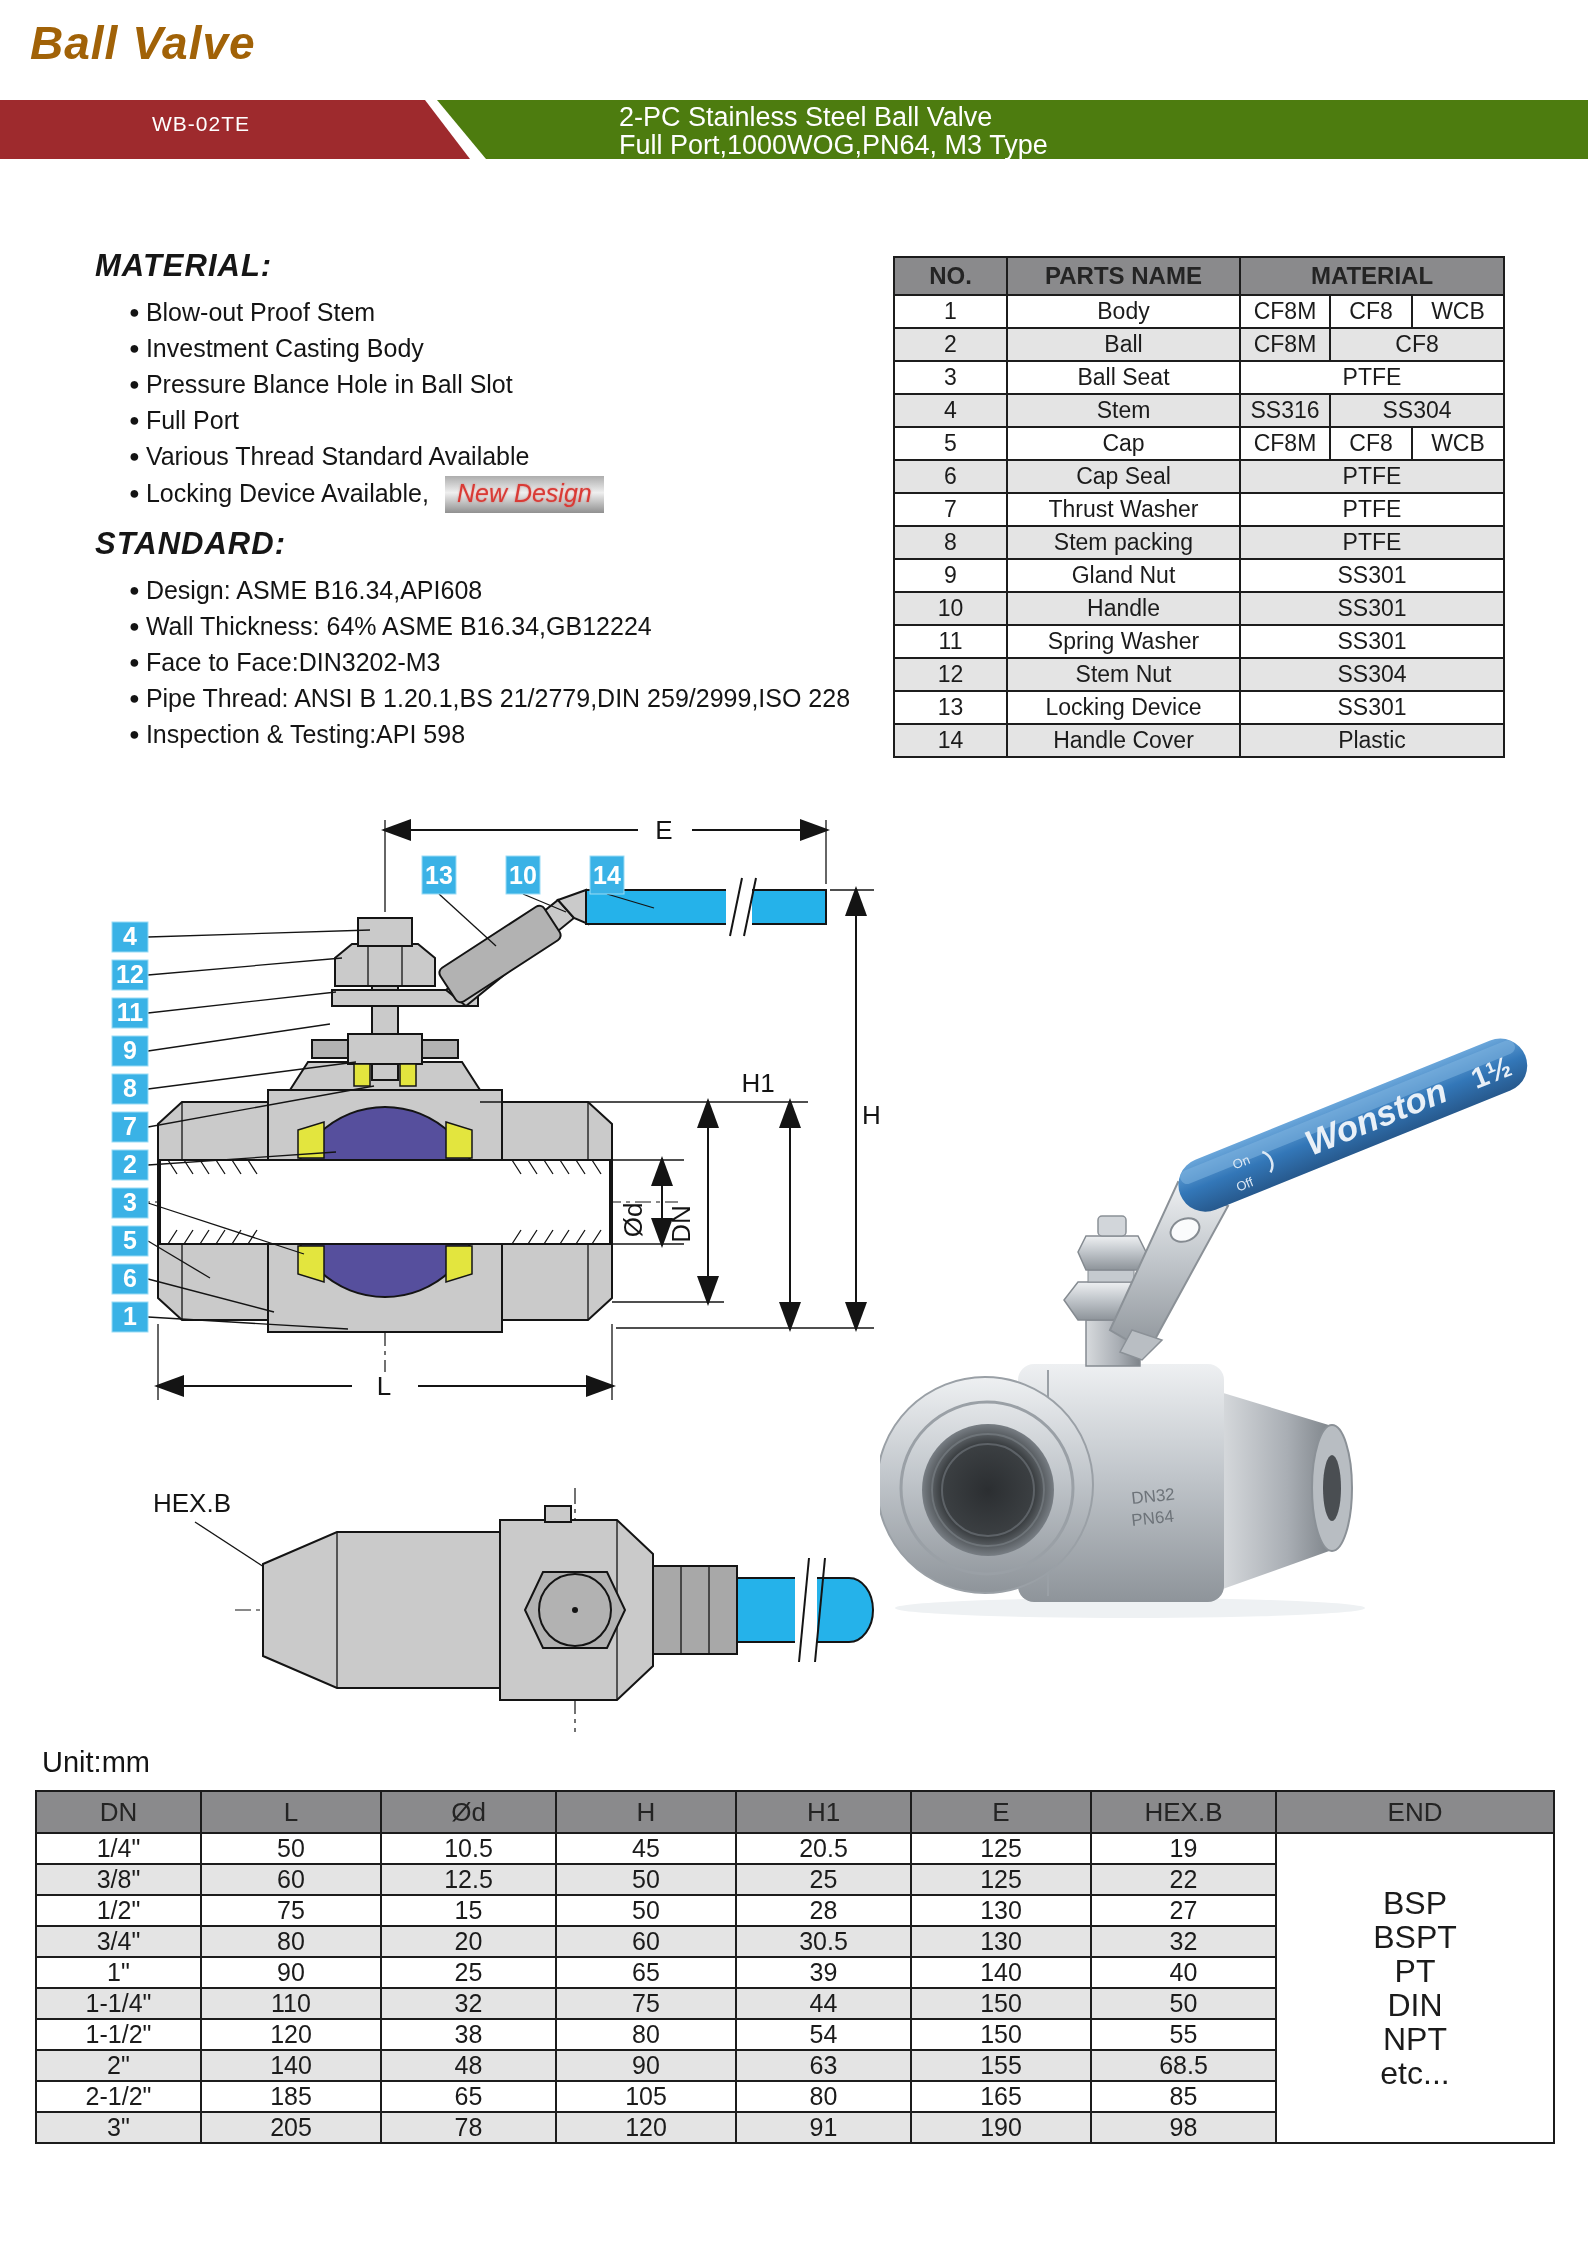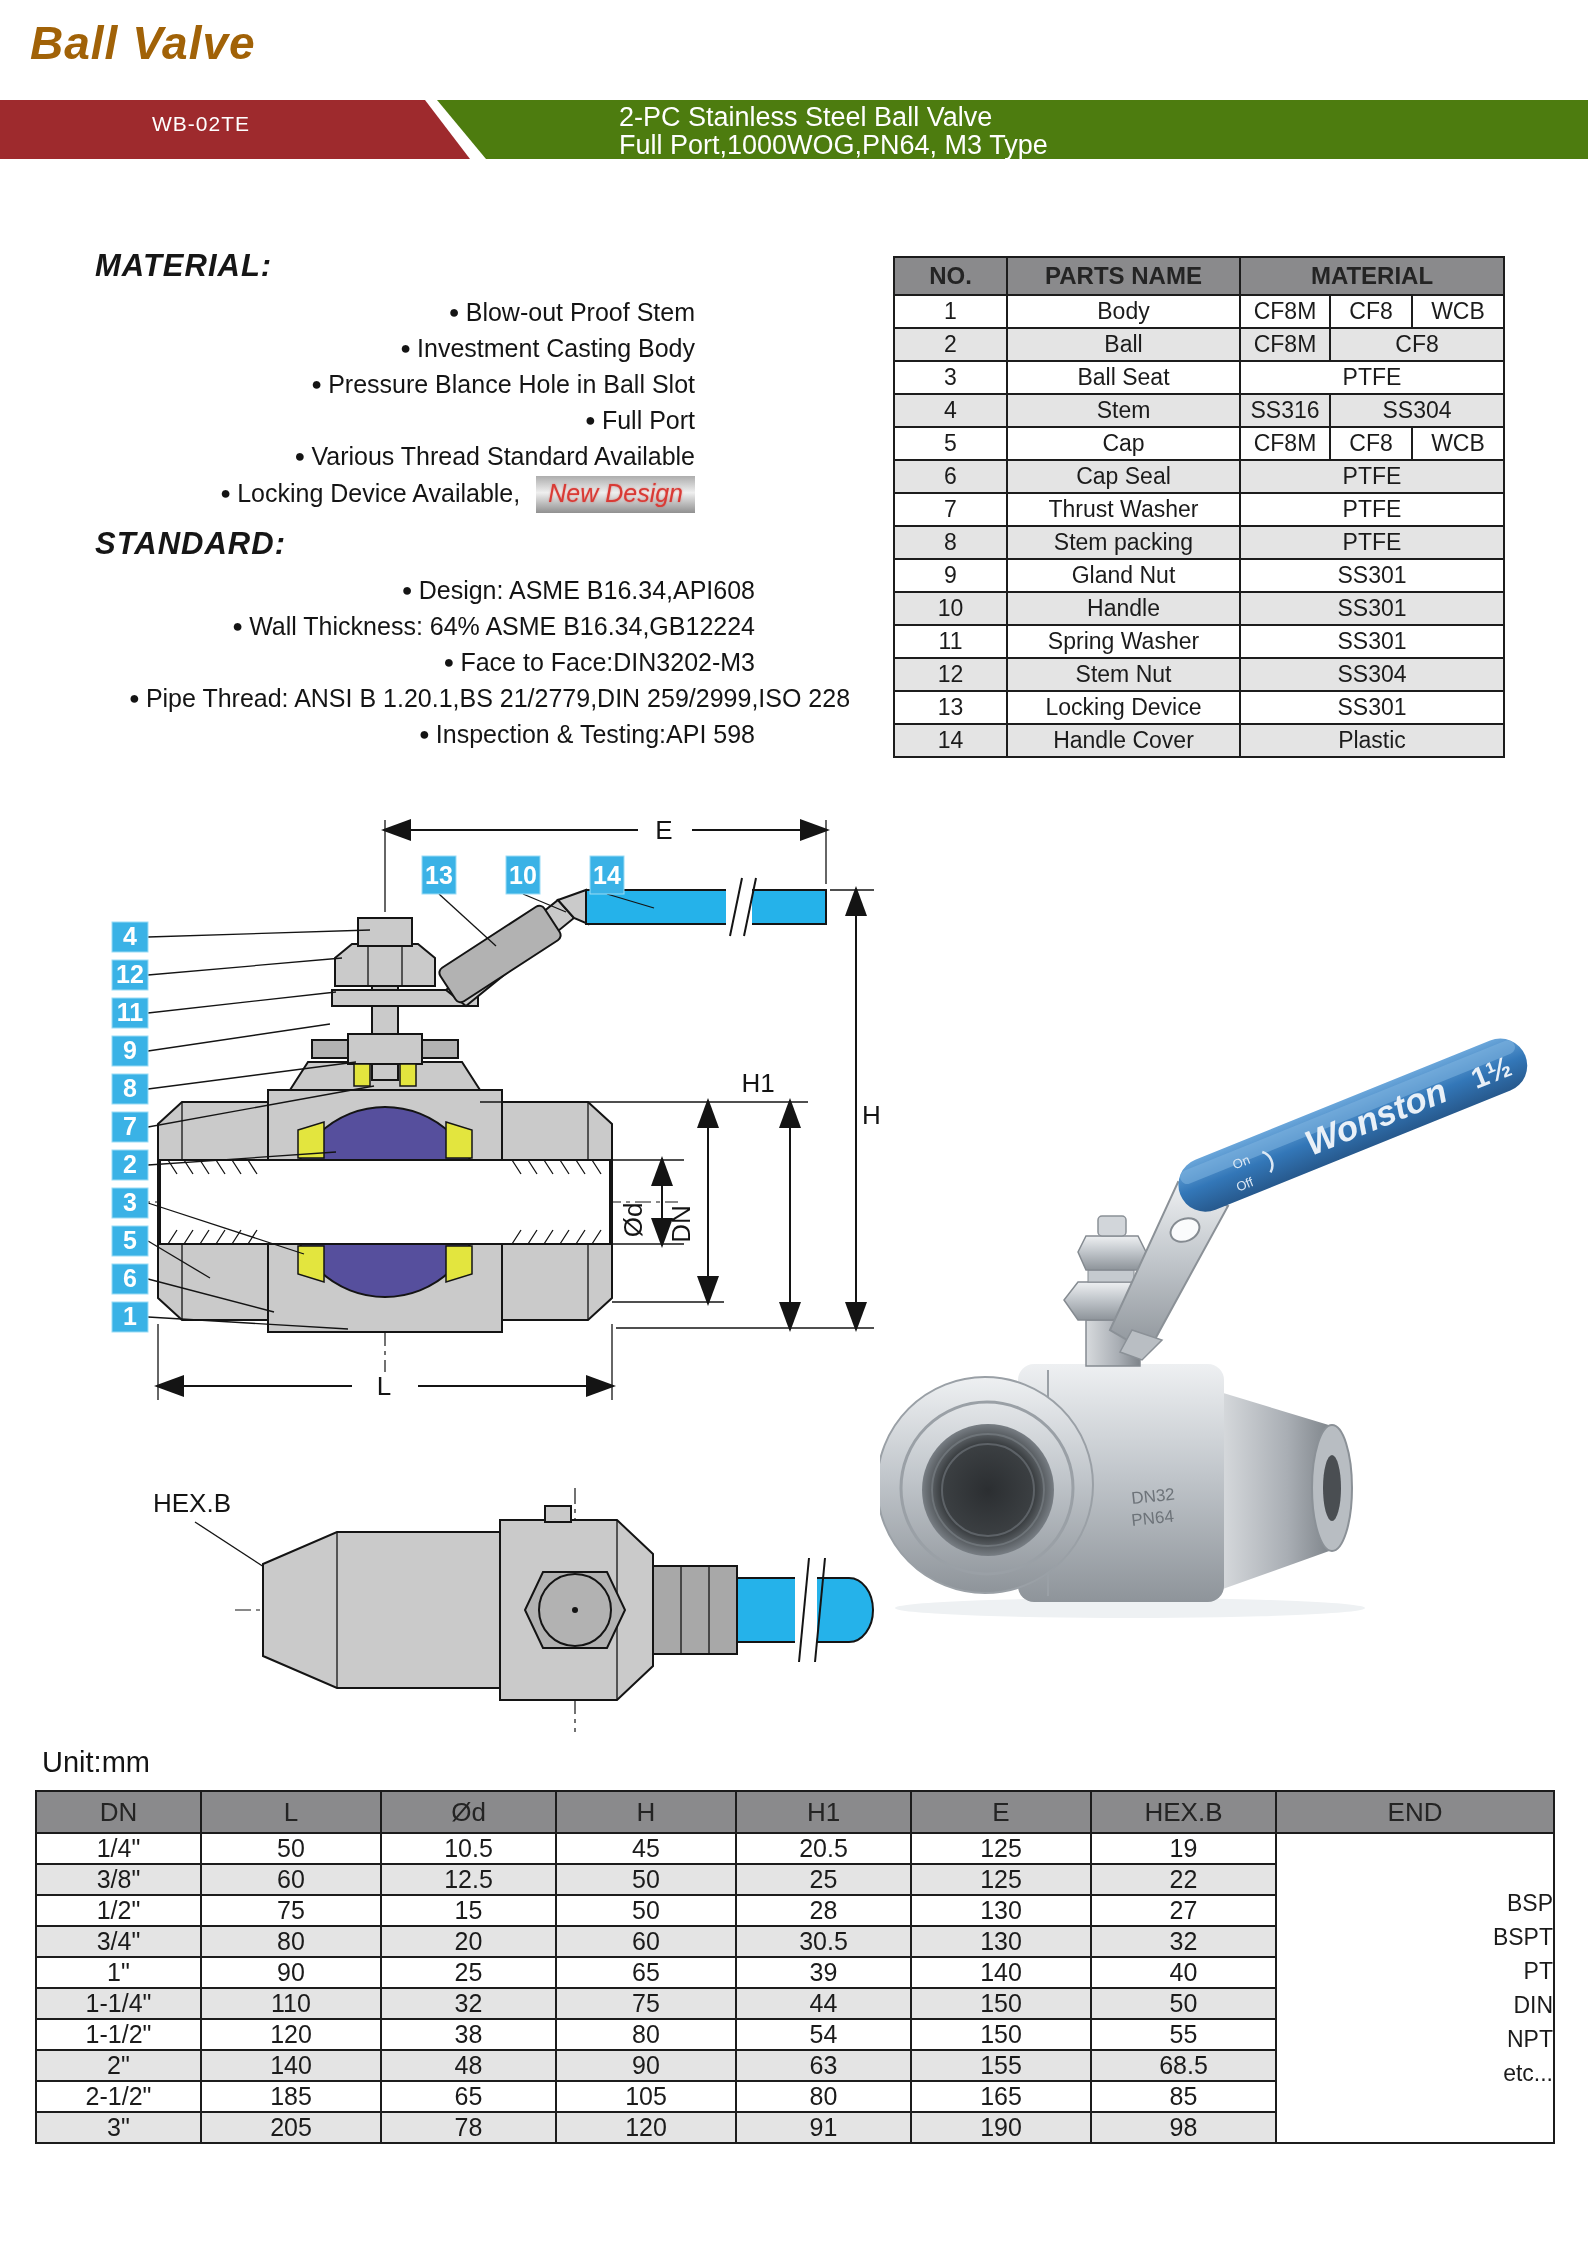--- a/index.html
+++ b/index.html
@@ -12,41 +12,41 @@
     clip-path:polygon(0 0,425px 0,470px 100%,0 100%);}
   .banner-red .model{position:absolute;left:152px;top:12px;font-size:21px;color:#fff;letter-spacing:1px;}
   .banner-gray{position:absolute;left:437px;top:100px;width:1151px;height:59px;background:#4d7c0f;
     clip-path:polygon(49px 100%,0 0,100% 0,100% 100%);}
   .banner-gray .bl1{position:absolute;left:182px;top:2px;font-size:27px;color:#fff;}
   .banner-gray .bl2{position:absolute;left:182px;top:30px;font-size:27px;color:#fff;}
 
   .features{position:absolute;left:95px;top:248px;width:600px;}
   .standard{position:absolute;left:95px;top:526px;width:660px;}
   .sect-h{font-size:31px;font-style:italic;font-weight:bold;color:#161616;margin-bottom:12px;letter-spacing:1px;}
-  ul.blist{list-style:none;margin:0;padding:0 0 0 34px;text-align:right;}
+  ul.blist{list-style:none;margin:0;padding:0 0 0 34px;}
   ul.blist li{font-size:25px;line-height:33px;color:#141414;white-space:nowrap;}
   ul.blist li::before{content:"●";font-size:18px;margin-right:6px;position:relative;top:-3px;}
   .badge{display:inline-block;margin-left:16px;padding:1px 12px 3px 12px;font-size:25px;font-style:italic;
     color:#d93a35;background:linear-gradient(180deg,#adadad 0%,#efefef 45%,#909090 100%);
     text-shadow:0 0 2px rgba(217,58,53,.55);}
 
   table.parts{position:absolute;left:893px;top:256px;border-collapse:collapse;table-layout:fixed;}
   table.parts th,table.parts td{border:2px solid #1c1c1c;text-align:center;padding:0;overflow:hidden;}
   table.parts th{background:#8a8a8c;font-size:24px;font-weight:bold;color:#242424;height:36px;}
   table.parts td{font-size:23px;height:31px;color:#1b1b1b;background:#fff;}
   table.parts tr.alt td{background:#e4e4e4;}
 
   .unit{position:absolute;left:42px;top:1746px;font-size:29px;color:#141414;text-align:center;}
   table.dims{position:absolute;left:35px;top:1790px;border-collapse:collapse;table-layout:fixed;}
   table.dims th,table.dims td{border:2px solid #1c1c1c;text-align:center;padding:0;}
   table.dims th{background:#8a8a8c;font-size:26px;font-weight:normal;color:#242424;height:40px;}
   table.dims td{font-size:25px;height:29px;color:#1b1b1b;background:#fff;}
   table.dims tr.alt td{background:#e4e4e4;}
   table.dims td.end-cell{background:#fff;vertical-align:middle;}
-  .end-cell div{line-height:34px;font-size:23px;text-align:right;}
+  .end-cell div{line-height:34px;font-size:32px;}
 
   .svg1{position:absolute;left:50px;top:772px;}
   .svg2{position:absolute;left:95px;top:1470px;}
   .svg3{position:absolute;left:880px;top:1030px;}
 
   svg .ln{stroke:#141414;stroke-width:2;fill:none;}
   svg .thin{stroke:#141414;stroke-width:1.3;fill:none;}
   svg .cl{stroke:#141414;stroke-width:1.2;fill:none;stroke-dasharray:16 5 4 5;}
   svg .fillg{fill:#cacaca;stroke:#141414;stroke-width:2;}
   svg .fillg2{fill:#b2b2b2;stroke:#141414;stroke-width:2;}

